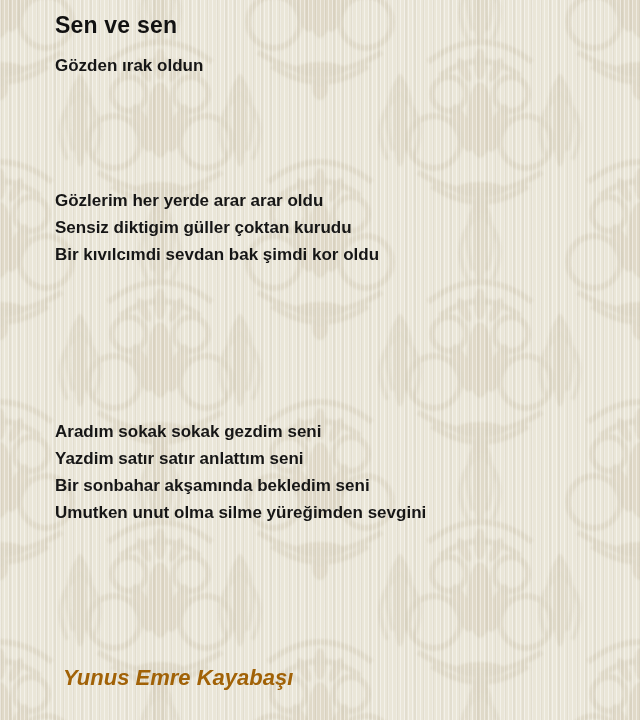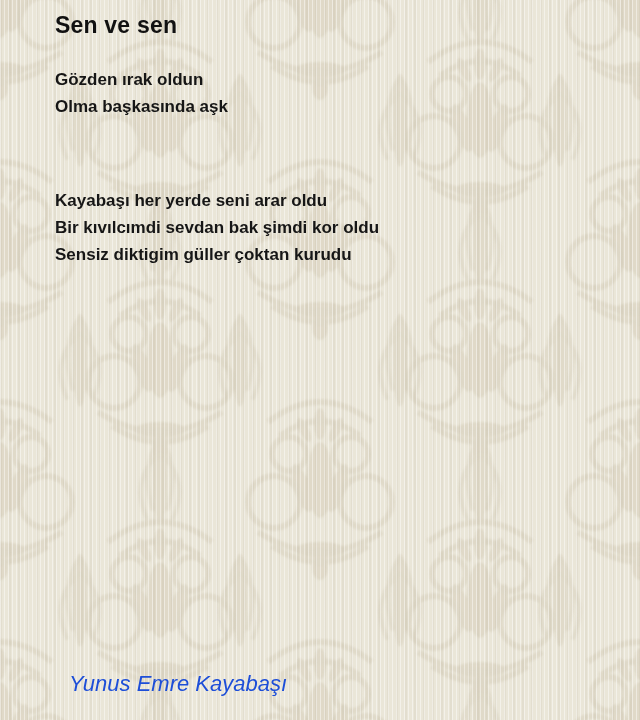--- a/index.html
+++ b/index.html
@@ -62,33 +62,33 @@
     left: 55px;
     right: 20px;
   }
   .stanza p {
     margin: 0;
     font-size: 17px;
     line-height: 27px;
     font-weight: bold;
     color: #161616;
   }
-  .stanza-1 { top: 66px; }
+  .stanza-1 { top: 52px; }
   .stanza-2 { top: 187px; }
   .stanza-3 { top: 418px; }
   .author-name {
     position: absolute;
     left: 55px;
     top: 655px;
-    margin: 14px;
+    margin: 8px;
     font-size: 22px;
     line-height: 30px;
     font-style: italic;
-    font-weight: normal;
-    color: #1d4ed8;
+    font-weight: bold;
+    color: #a16207;
   }
 </style>
 </head>
 <body>
 
 <div class="page">
 
   <svg class="damask-bg" width="640" height="720" viewBox="0 0 640 720" xmlns="http://www.w3.org/2000/svg">
     <defs>
       <filter id="soft" x="-20%" y="-20%" width="140%" height="140%">
@@ -149,26 +149,31 @@
   </svg>
 
   <div class="stripes"></div>
 
   <div class="content">
 
     <h1 class="poem-title">Sen ve sen</h1>
 
     <div class="stanza stanza-1">
       <p>Gözden ırak oldun</p>
-      <p>Olma başkasında aşk</p>
     </div>
 
     <div class="stanza stanza-2">
-      <p>Kayabaşı her yerde seni arar oldu</p>
+      <p>Gözlerim her yerde arar arar oldu</p>
+      <p>Sensiz diktigim güller çoktan kurudu</p>
       <p>Bir kıvılcımdi sevdan bak şimdi kor oldu</p>
-      <p>Sensiz diktigim güller çoktan kurudu</p>
     </div>
 
+    <div class="stanza stanza-3">
+      <p>Aradım sokak sokak gezdim seni</p>
+      <p>Yazdim satır satır anlattım seni</p>
+      <p>Bir sonbahar akşamında bekledim seni</p>
+      <p>Umutken unut olma silme yüreğimden sevgini</p>
+    </div>
 
     <p class="author-name">Yunus Emre Kayabaşı</p>
 
   </div>
 </div>
 
 </body></html>

